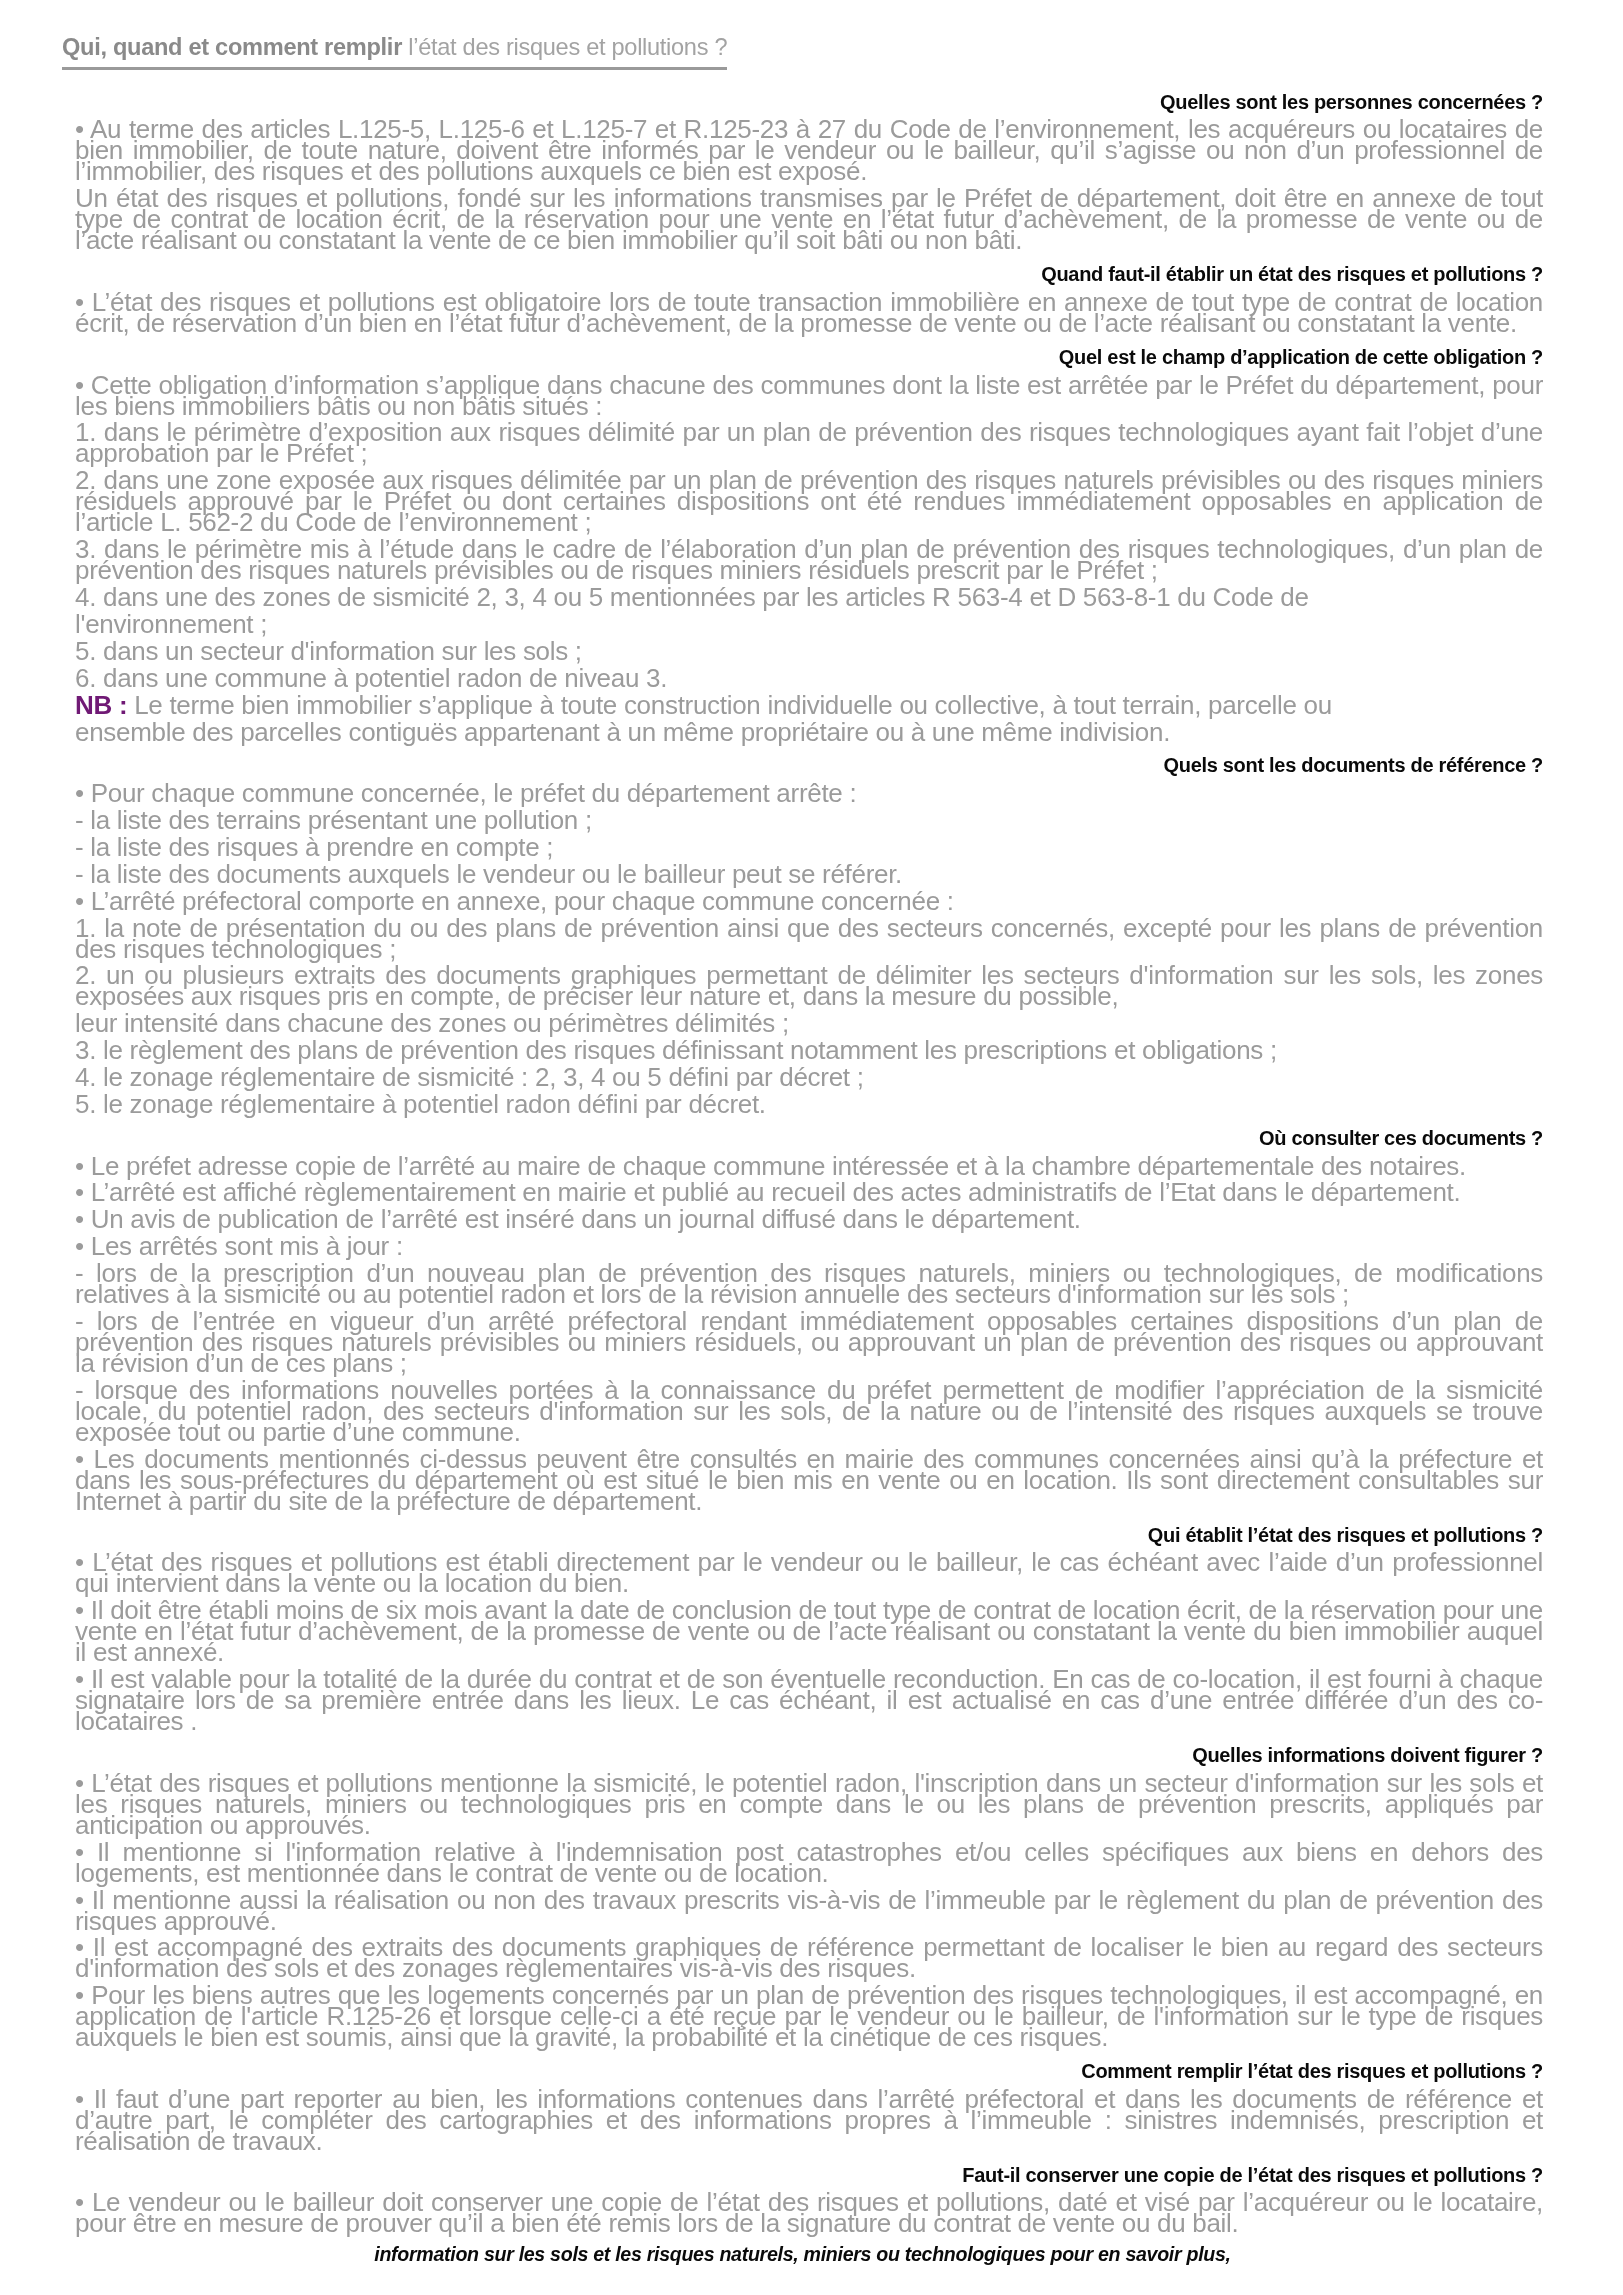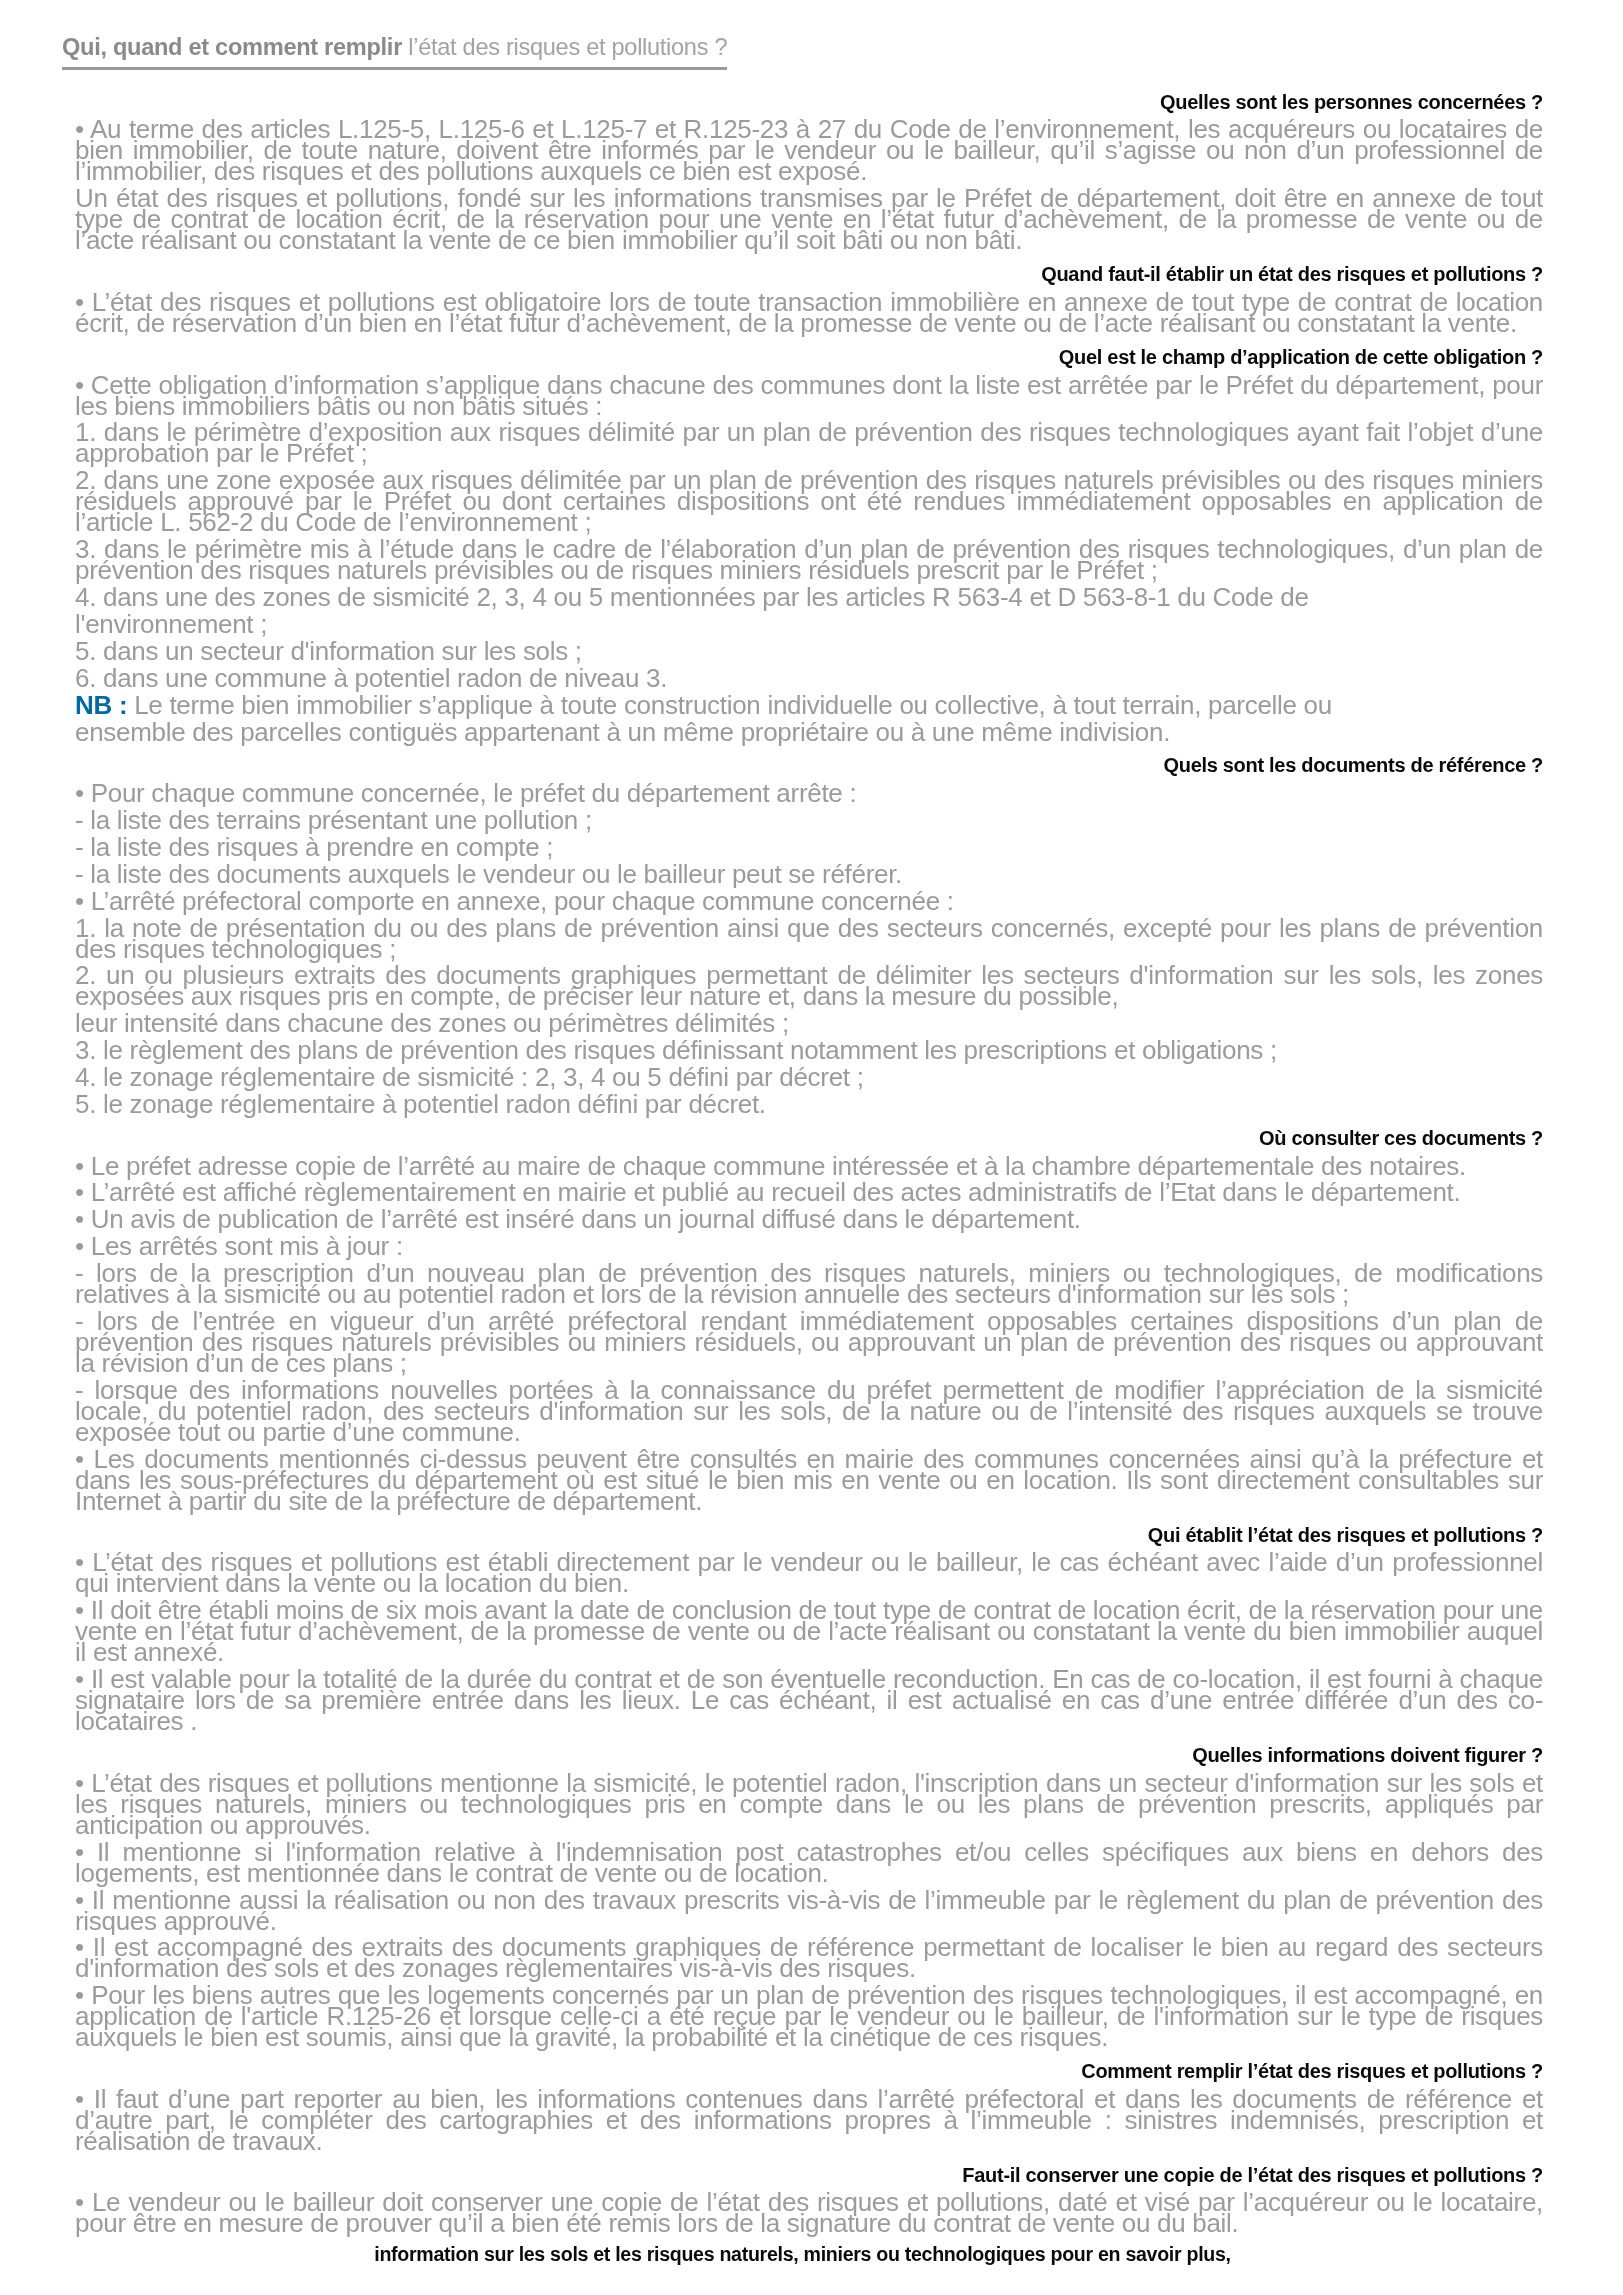--- a/index.html
+++ b/index.html
@@ -47,30 +47,31 @@
   }
   main p{
     margin:0 0 5.9px 0;
     padding-left:13px;
     font-size:26px;
     line-height:21px;
     letter-spacing:-0.3px;
     color:var(--c-body);
     text-align:justify;
   }
-  main p strong{font-weight:bold;color:#0369a1;margin-top:40px;}
+  main p strong{font-weight:bold;color:#701a75;margin-top:40px;}
   footer{
     margin-top:auto;
     text-align:center;
     color:#0a0a0a;
     font-weight:bold;
     font-size:19.6px;
     line-height:29px;
     letter-spacing:-0.3px;
     padding-bottom:5.2px;
+    font-style:italic;
   }
   .bottom-rule{
     height:3.9px;
     background:var(--c-rule);
     margin:25px 11.8px 0 14.4px;
   }
   .bottom-space{height:105px;flex:none;}
 </style>
 </head>
 <body>

